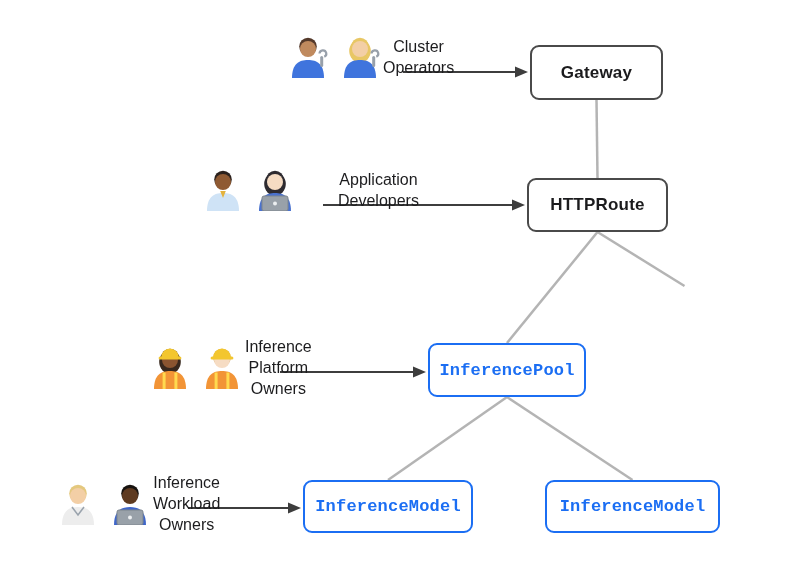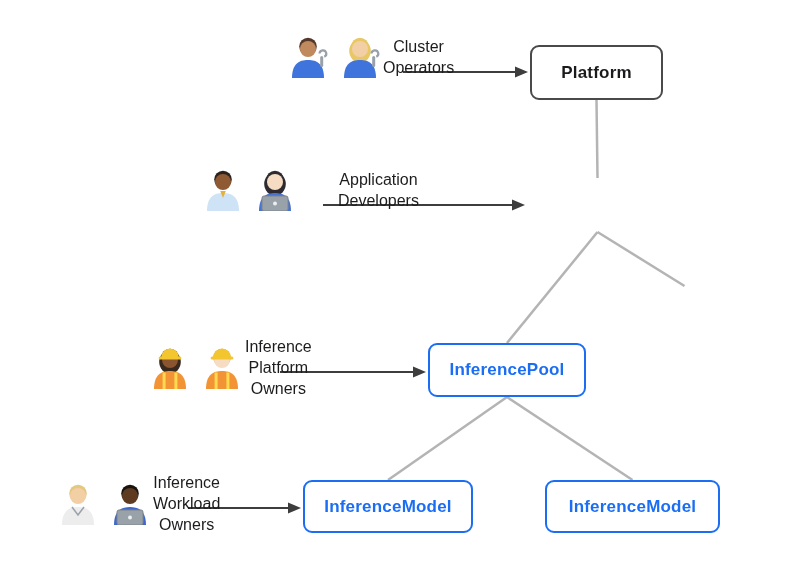--- a/index.html
+++ b/index.html
@@ -28,20 +28,21 @@
     border: 2.5px solid #4a4a4a;
     border-radius: 9px;
     font-size: 17px;
     font-weight: bold;
     color: #1b1b1d;
     letter-spacing: 0.2px;
   }
   .node.primary {
     border-color: var(--blue, #1b6ef3);
     color: var(--blue, #1b6ef3);
+    font-family: Liberation Mono, monospace;
   }
   .actor {
     position: absolute;
     z-index: 2;
     display: flex;
     flex-direction: row;
     align-items: center;
   }
   .actor .people {
     display: flex;
@@ -162,21 +163,24 @@
             <path d="M4 46 C4 32 11 28 20 28 C29 28 36 32 36 46 Z" fill="#3f66c9"></path>
             <rect x="7" y="31" width="26" height="15" rx="2" fill="#99a1a9" stroke="#7d858d"></rect>
             <circle cx="20" cy="38.5" r="2" fill="#eceff1"></circle>
           </svg></span>
     </div>
     <div class="label">Inference
 Workload Owners</div>
   </div>
 
   <div class="node" style="left: 530px; top: 45px; width: 133px; height: 55px;">
-    <span>Platform</span>
+    <span>Gateway</span>
+  </div>
+  <div class="node" style="left: 527px; top: 178px; width: 141px; height: 54px;">
+    <span>HTTPRoute</span>
   </div>
   <div class="node primary" style="left: 428px; top: 343px; width: 158px; height: 54px;">
     <span>InferencePool</span>
   </div>
   <div class="node primary" style="left: 303px; top: 480px; width: 170px; height: 53px;">
     <span>InferenceModel</span>
   </div>
   <div class="node primary" style="left: 545px; top: 480px; width: 175px; height: 53px;">
     <span>InferenceModel</span>
   </div>

